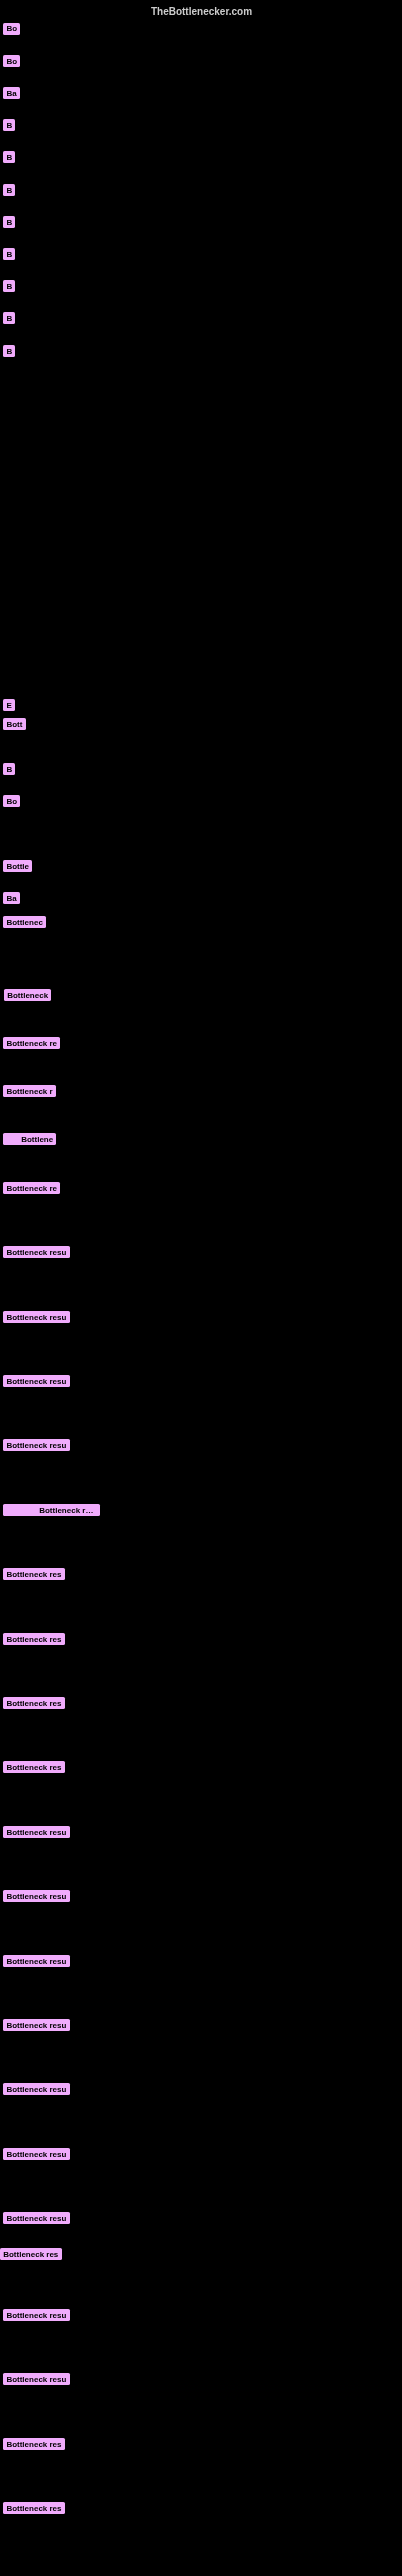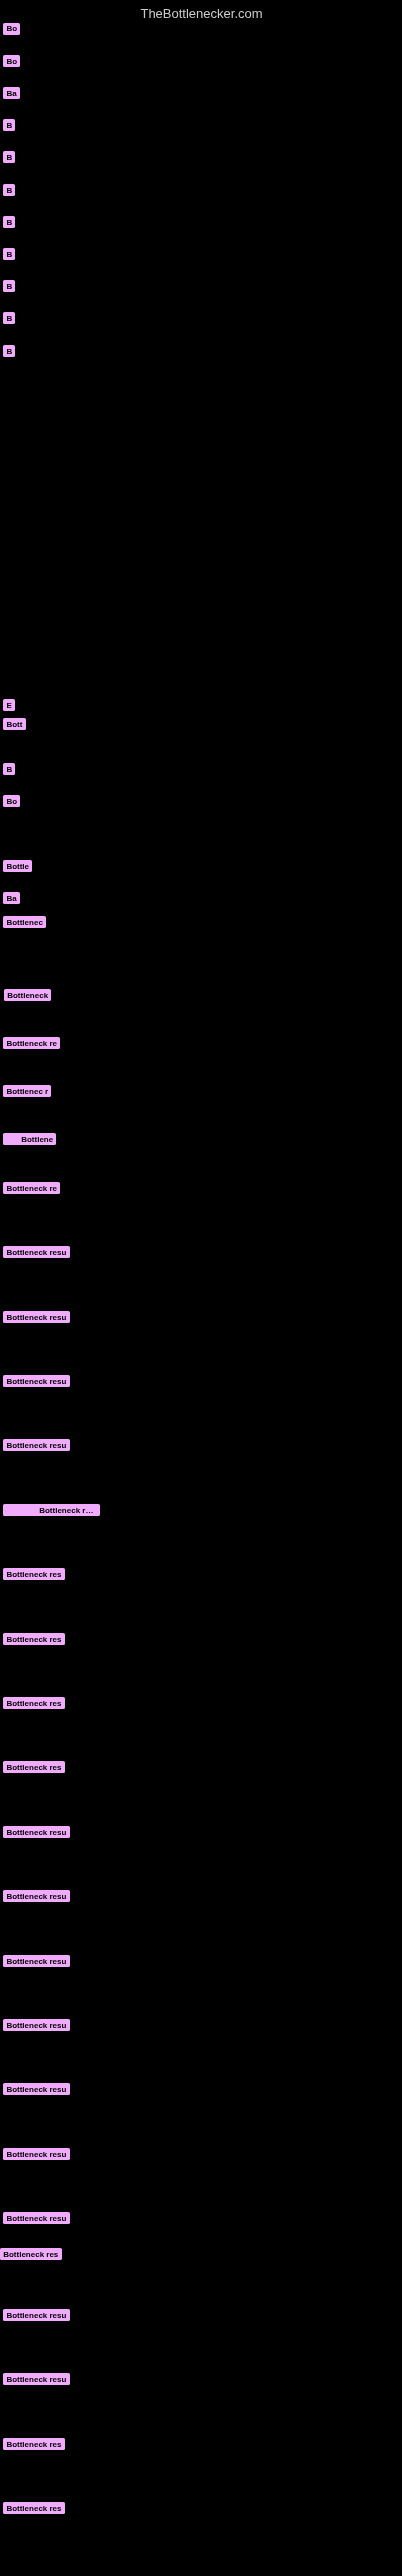--- a/index.html
+++ b/index.html
@@ -11,22 +11,23 @@
       position: relative;
       overflow-x: hidden;
     }
 
     .site-title {
       position: absolute;
       top: 6.4px;
       left: 50%;
       transform: translateX(-50%);
       color: #cccccc;
-      font-size: 13px;
+      font-size: 10px;
       white-space: nowrap;
+      font-weight: bold;
     }
 
     .badge {
       position: absolute;
       background-color: #f0abfc;
       color: #000000;
       font-size: 8px;
       font-weight: bold;
       padding: 1.6px 3.2px;
       border-radius: 1.6px;
@@ -55,21 +56,21 @@
     <div class="badge" style="top: 345px; left: 3.2px;">B</div>
     <div class="badge" style="top: 699px; left: 3.2px;">E</div>
     <div class="badge" style="top: 718px; left: 3.2px;">Bott</div>
     <div class="badge" style="top: 763px; left: 3.2px;">B</div>
     <div class="badge" style="top: 795px; left: 3.2px;">Bo</div>
     <div class="badge" style="top: 860px; left: 3.2px;">Bottle</div>
     <div class="badge" style="top: 892px; left: 3.2px;">Ba</div>
     <div class="badge" style="top: 916px; left: 3.2px;">Bottlenec</div>
     <div class="badge" style="top: 989px; left: 4px;">Bottleneck</div>
     <div class="badge" style="top: 1037px; left: 3.2px;">Bottleneck re</div>
-    <div class="badge" style="top: 1085px; left: 3.2px;">Bottlenec r</div>
+    <div class="badge" style="top: 1085px; left: 3.2px;">Bottleneck r</div>
     <div class="badge" style="top: 1133px; left: 3.2px; padding-left: 18px;">Bottlene</div>
     <div class="badge" style="top: 1182px; left: 3.2px;">Bottleneck re</div>
     <div class="badge" style="top: 1246px; left: 3.2px;">Bottleneck resu</div>
     <div class="badge" style="top: 1311px; left: 3.2px;">Bottleneck resu</div>
     <div class="badge" style="top: 1375px; left: 3.2px;">Bottleneck resu</div>
     <div class="badge" style="top: 1439px; left: 3.2px;">Bottleneck resu</div>
     <div class="badge" style="top: 1504px; left: 3.2px; padding-left: 36px;">Bottleneck resul</div>
     <div class="badge" style="top: 1568px; left: 3.2px;">Bottleneck res</div>
     <div class="badge" style="top: 1633px; left: 3.2px;">Bottleneck res</div>
     <div class="badge" style="top: 1697px; left: 3.2px;">Bottleneck res</div>

